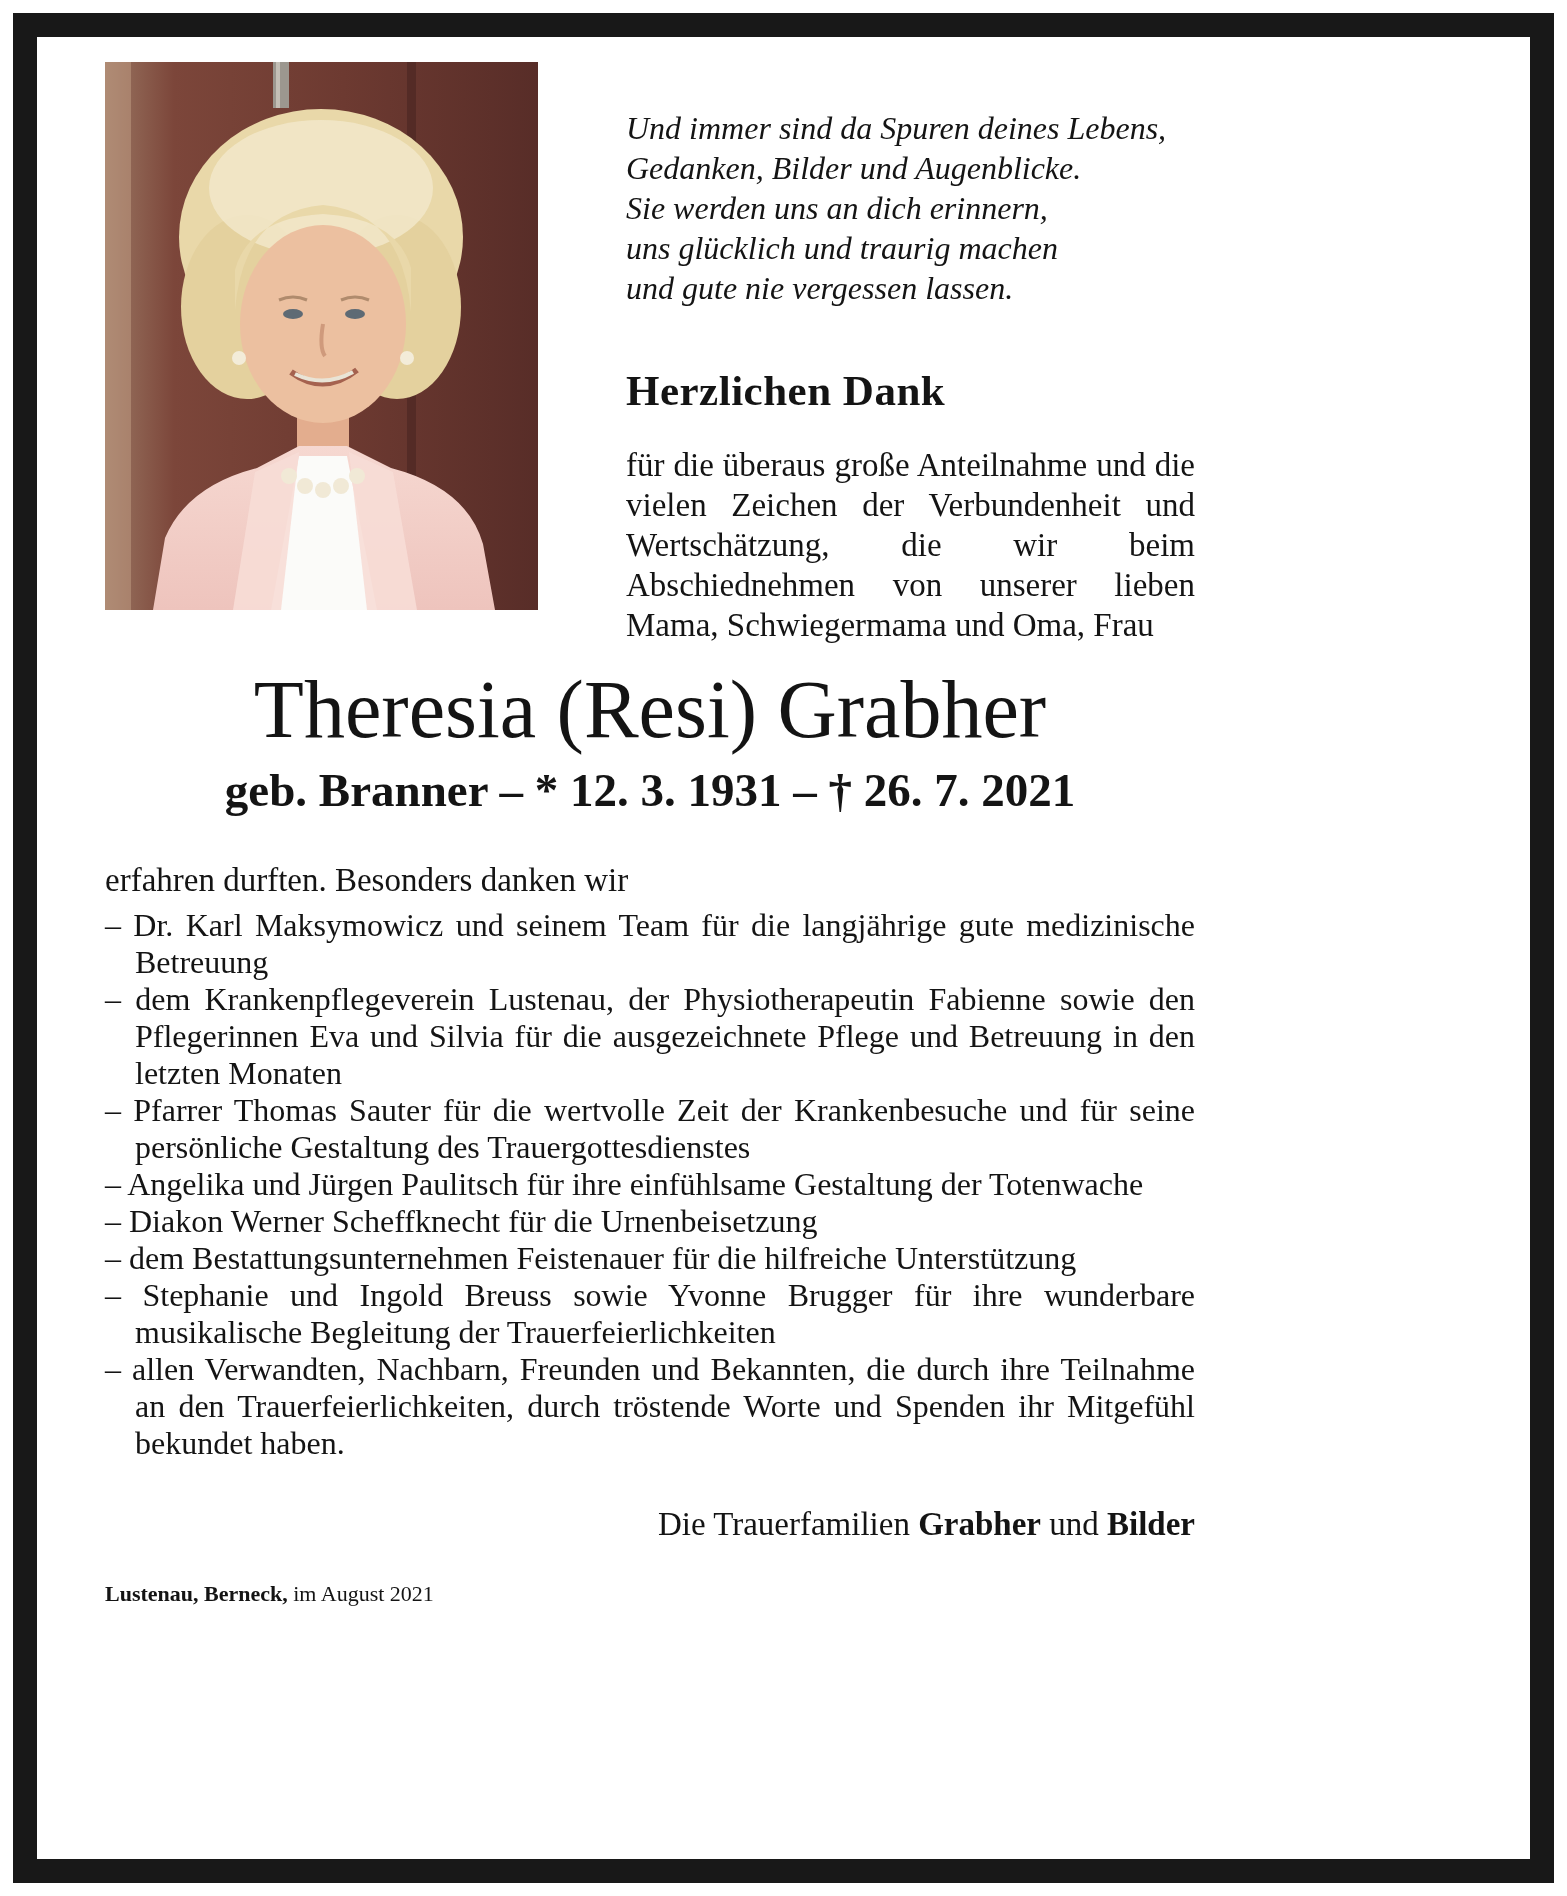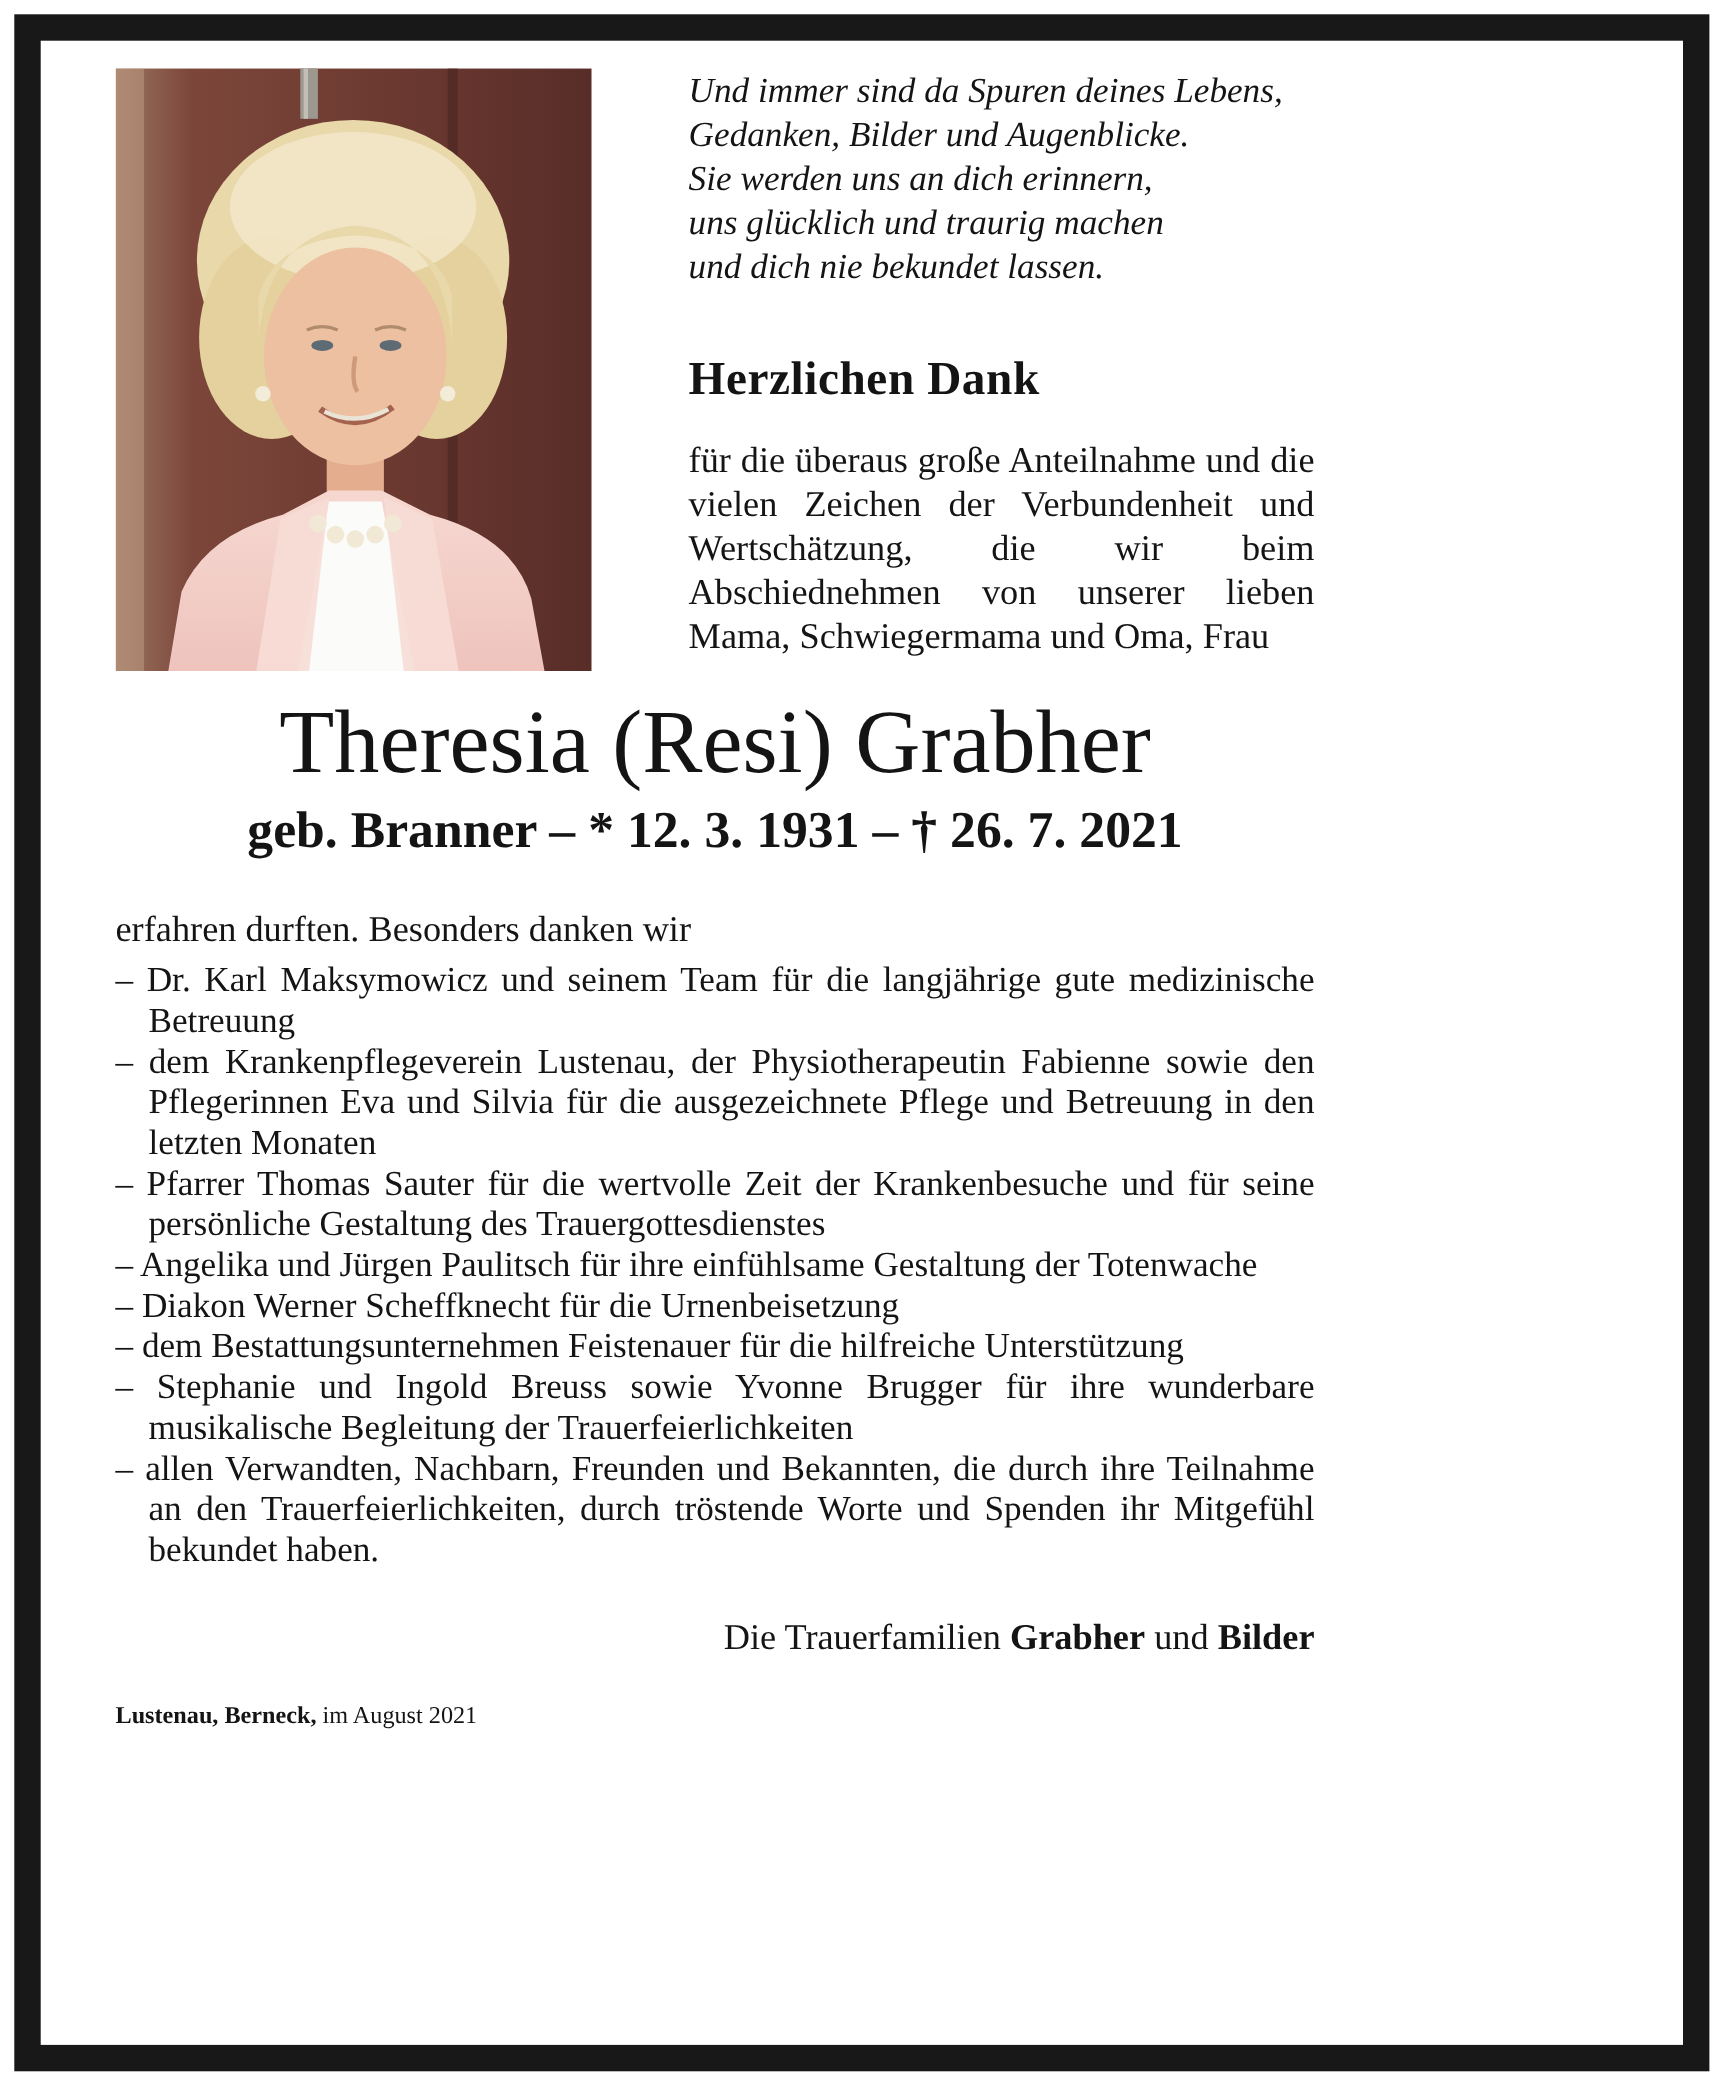--- a/index.html
+++ b/index.html
@@ -38,20 +38,21 @@
     height: 548px;
     overflow: hidden;
   }
   .photo-wrap svg { display: block; }
   .right-col {
     flex: 1 1 auto;
     margin-left: 88px;
     min-width: 0;
   }
   .poem {
+    margin-top: 46px;
     font-style: italic;
     font-size: 32px;
     line-height: 40px;
   }
   .thanks-heading {
     margin-top: 58px;
     font-size: 43px;
     font-weight: bold;
     letter-spacing: 0.5px;
   }
@@ -169,21 +170,21 @@
           <circle cx="252" cy="414" r="8" fill="#f1e9d6"></circle>
         </svg>
       </div>
 
       <div class="right-col">
         <div class="poem">
           <div>Und immer sind da Spuren deines Lebens,</div>
           <div>Gedanken, Bilder und Augenblicke.</div>
           <div>Sie werden uns an dich erinnern,</div>
           <div>uns glücklich und traurig machen</div>
-          <div>und dich nie bekundet lassen.</div>
+          <div>und gute nie vergessen lassen.</div>
         </div>
 
         <div class="thanks-heading">Herzlichen Dank</div>
 
         <div class="intro">für die überaus große Anteilnahme und die vielen Zeichen der Verbundenheit und Wertschätzung, die wir beim Abschiednehmen von unserer lieben Mama, Schwiegermama und Oma, Frau</div>
       </div>
     </div>
 
     <div class="name-block">
       <div class="deceased-name">Theresia (Resi) Grabher</div>

